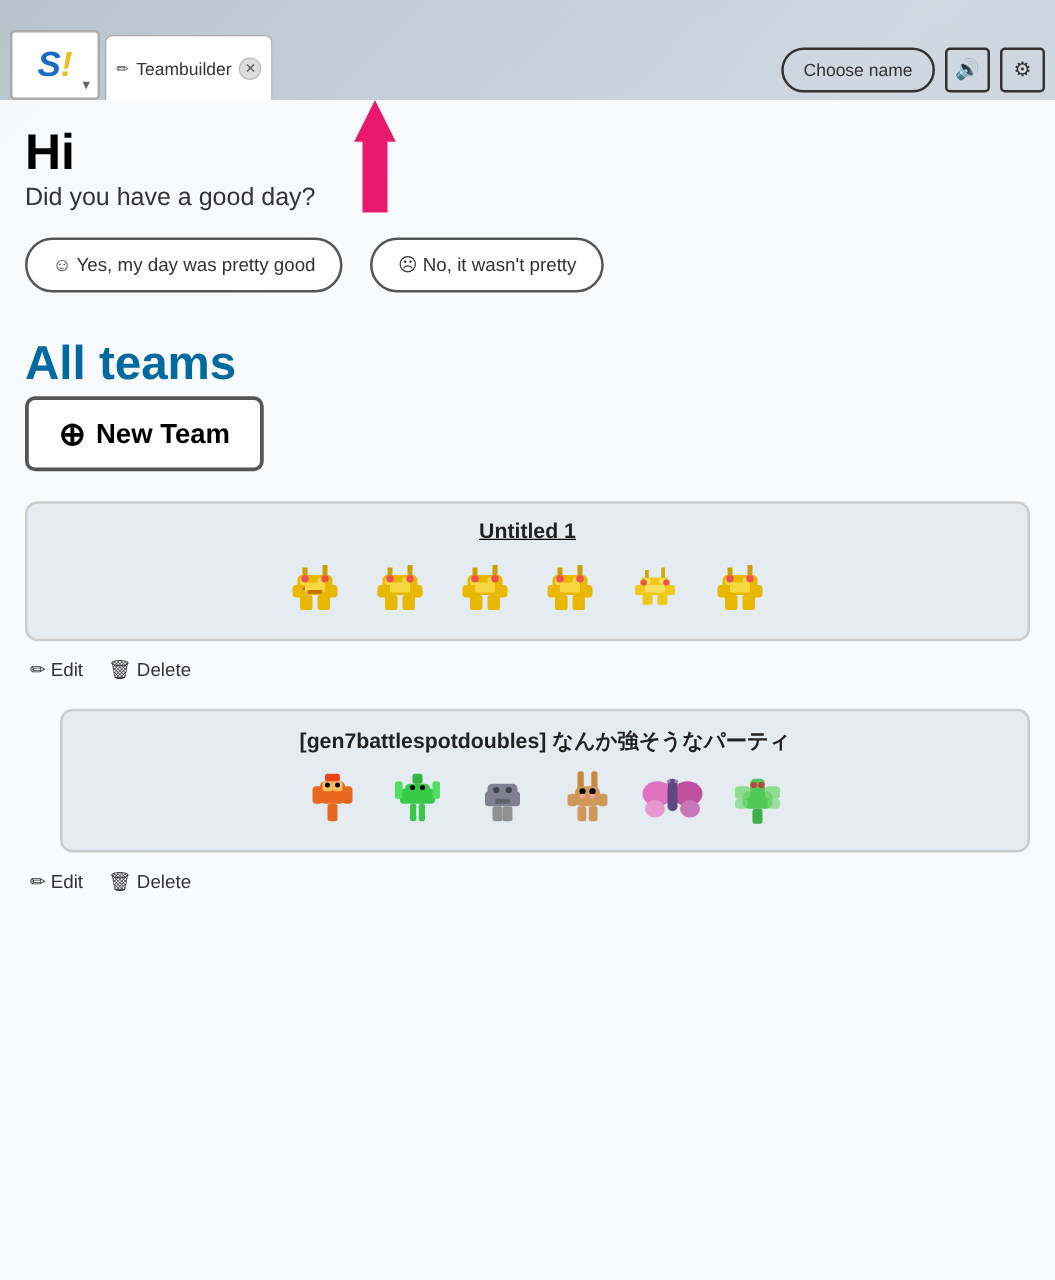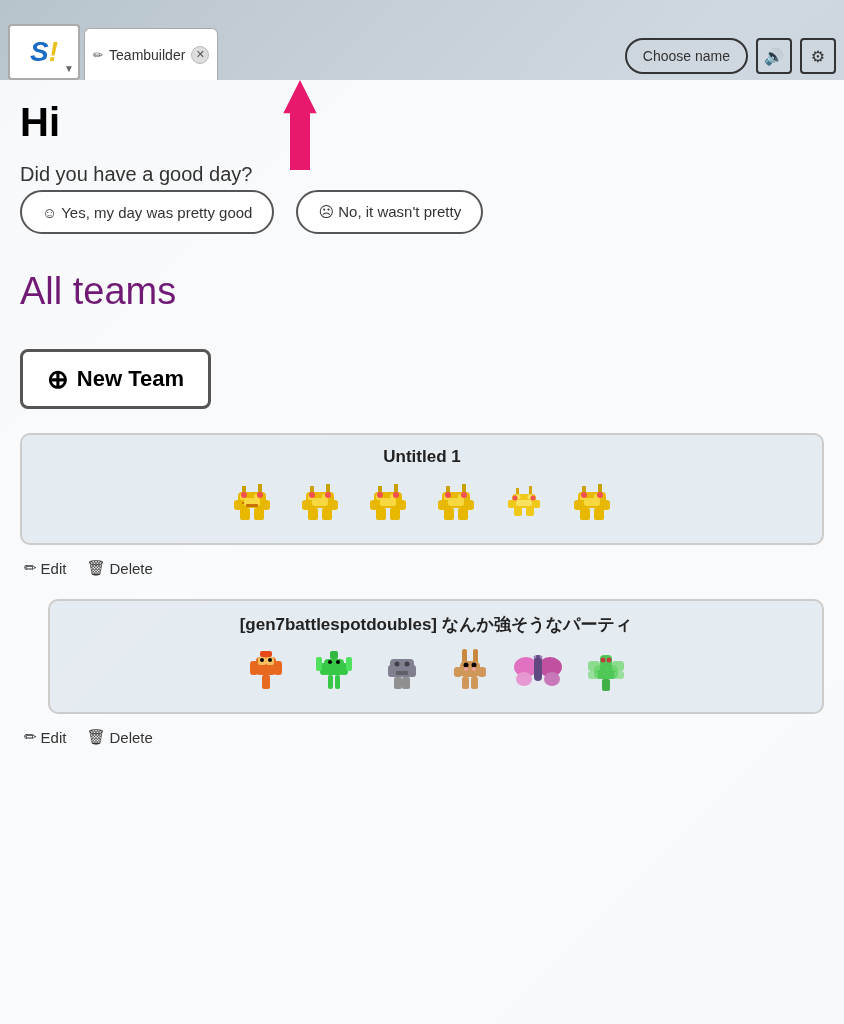--- a/index.html
+++ b/index.html
@@ -161,27 +161,27 @@
     .arrow-svg {
       width: 80px;
       height: 100px;
     }
 
     
     .greeting-hi {
       font-size: 40px;
       font-weight: 900;
       color: #000;
-      margin-bottom: 18px;
+      margin-bottom: 2px;
     }
 
     .greeting-question {
       font-size: 20px;
       color: #333;
-      margin-bottom: 4px;
+      margin-bottom: 20px;
     }
 
     
     .response-buttons {
       display: flex;
       gap: 22px;
       margin-bottom: 36px;
       flex-wrap: wrap;
     }
 
@@ -195,23 +195,23 @@
       cursor: pointer;
       color: #333;
       display: flex;
       align-items: center;
       gap: 8px;
     }
 
     
     .all-teams-title {
       font-size: 38px;
-      font-weight: 400;
-      color: #701a75;
-      margin-bottom: 36px;
+      font-weight: 700;
+      color: #0369a1;
+      margin-bottom: 4px;
     }
 
     .new-team-btn {
       display: flex;
       align-items: center;
       gap: 8px;
       height: 60px;
       padding: 0 24px;
       border: 3px solid #555;
       border-radius: 8px;
@@ -228,20 +228,21 @@
       font-weight: bold;
     }
 
     
     .team-card {
       border: 2px solid #ccc;
       border-radius: 10px;
       background: rgba(220, 228, 236, 0.7);
       padding: 12px 8px;
       margin-bottom: 8px;
+      text-decoration: underline;
     }
 
     .team-name {
       text-align: center;
       font-weight: 700;
       font-size: 17px;
       color: #222;
       margin-bottom: 8px;
     }
 

